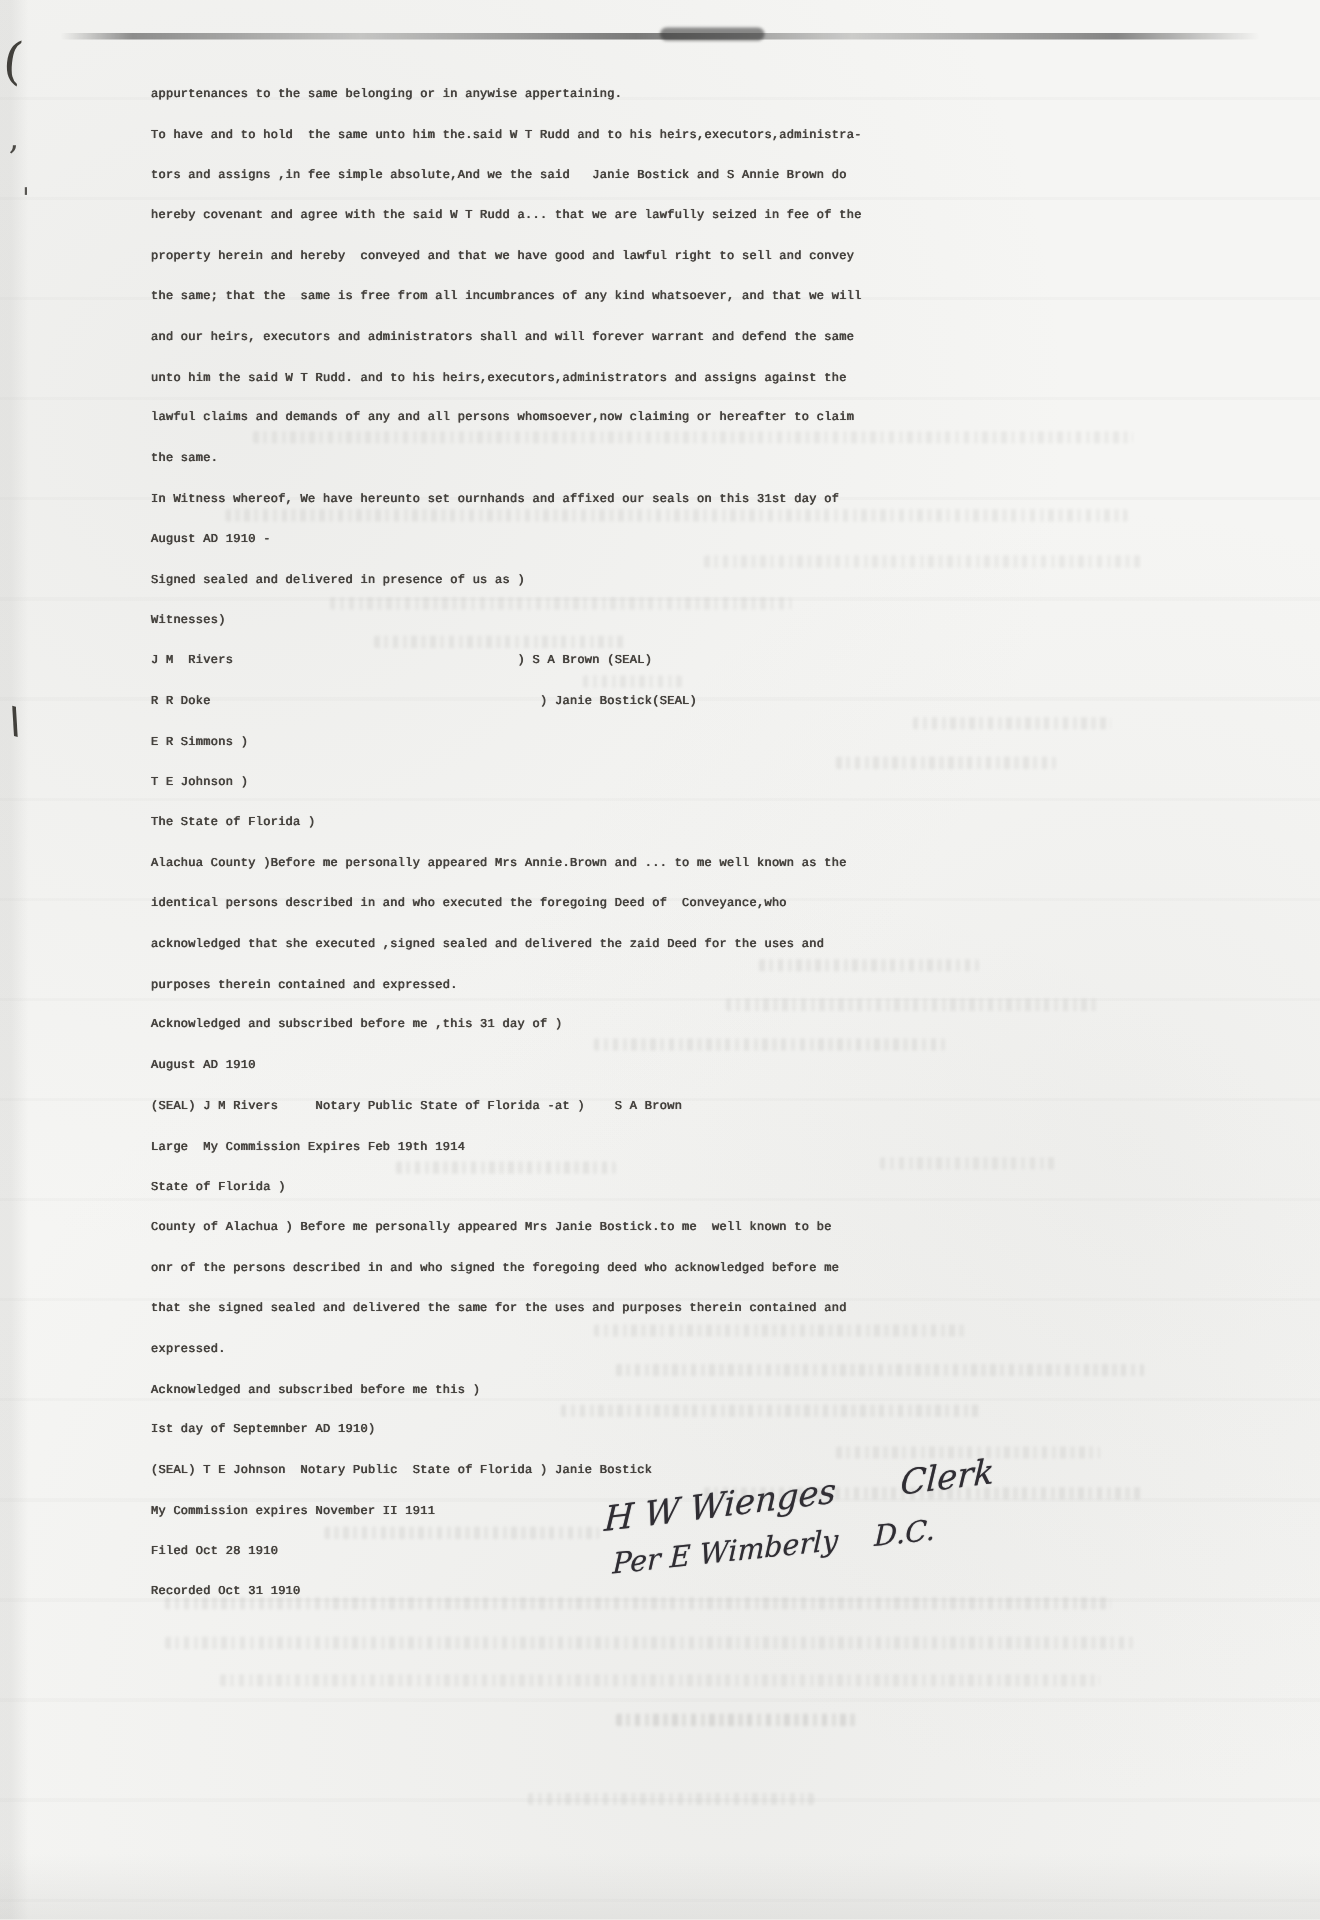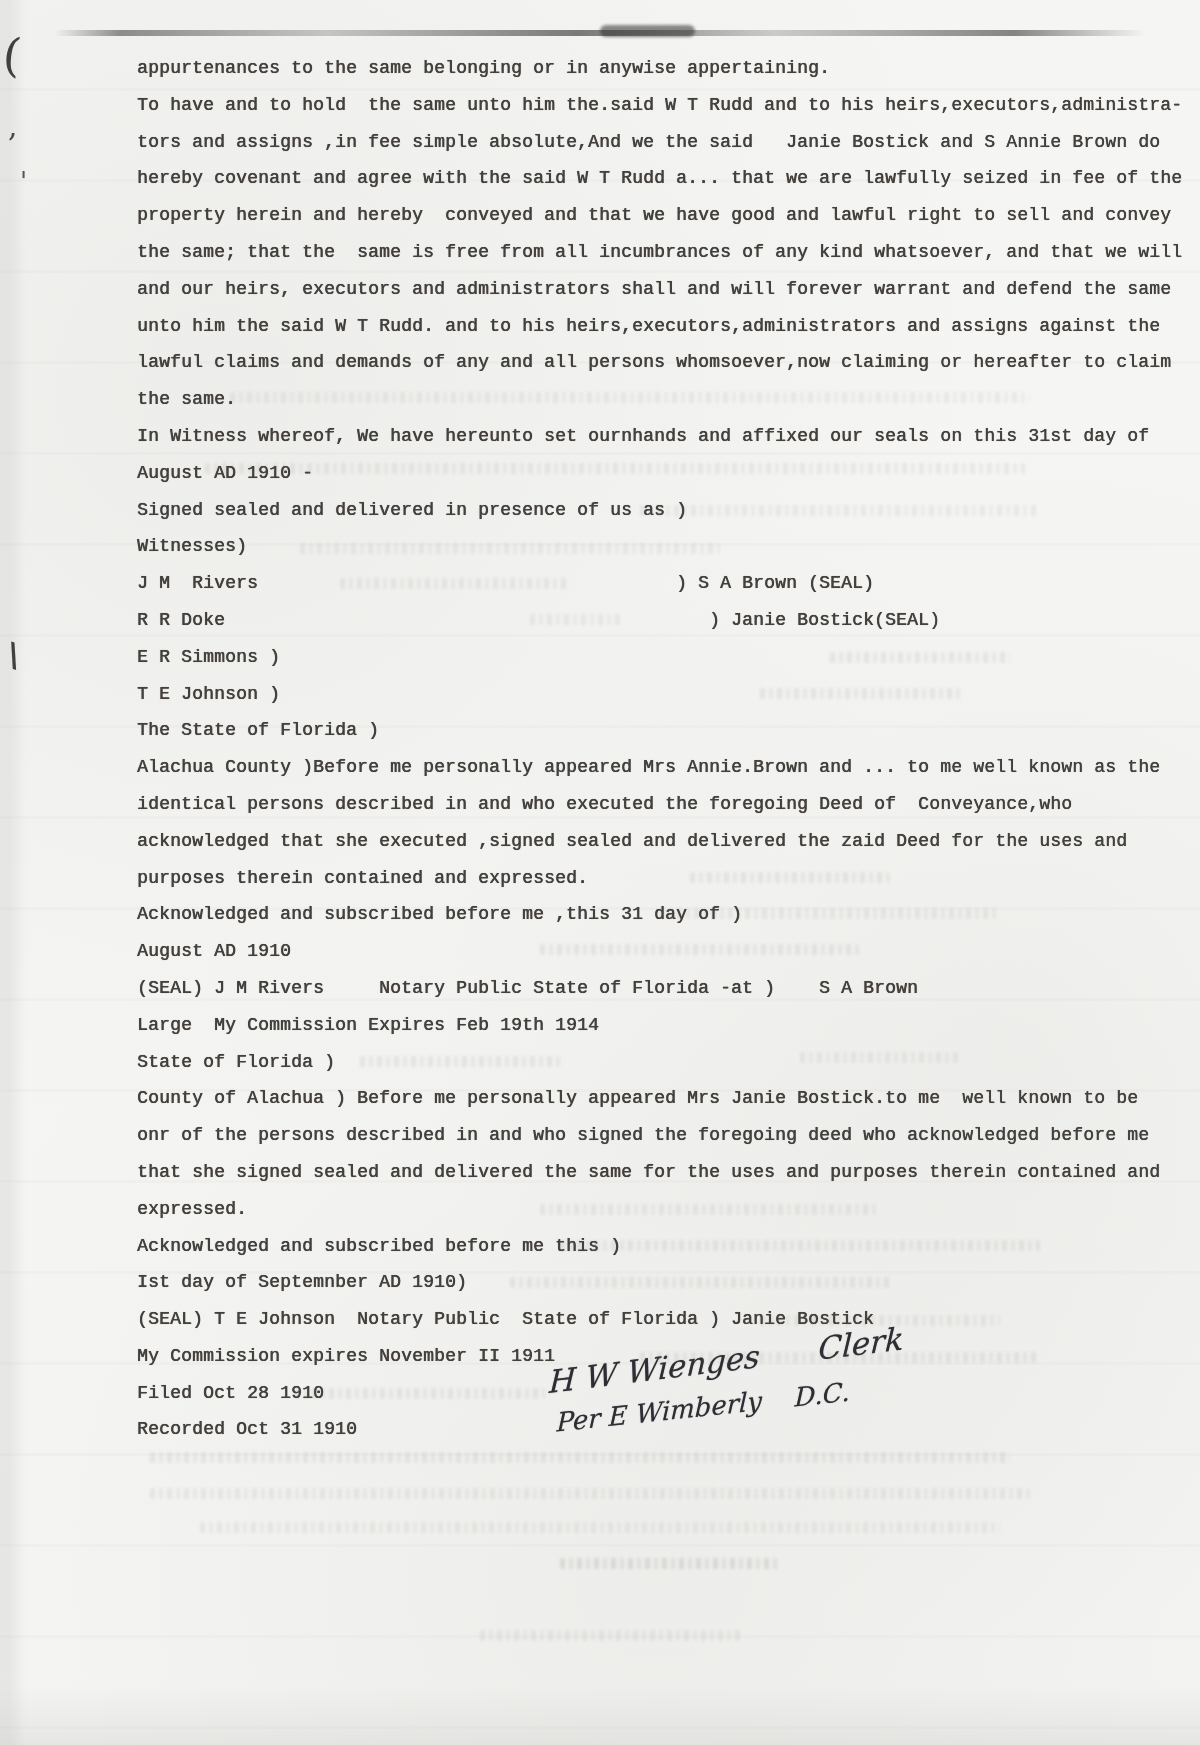--- a/index.html
+++ b/index.html
@@ -16,23 +16,23 @@
       radial-gradient(circle at 18% 22%, rgba(205,205,202,.20), transparent 45%),
       radial-gradient(circle at 85% 60%, rgba(208,208,205,.18), transparent 40%),
       radial-gradient(circle at 55% 90%, rgba(200,200,197,.18), transparent 45%),
       repeating-linear-gradient(180deg, transparent 0 88px, rgba(178,178,175,.07) 88px 91px),
       linear-gradient(90deg, rgba(150,150,148,.14) 0 10px, transparent 26px),
       #f5f5f3;
   }
   
   .typed{
     position:absolute;
-    left:137px; top:50px;
+    left:137px; top:68px;
     width:980px;
-    font-size:18px;
+    font-size:11px;
     line-height:36.8px;
     color:#44413d;
     white-space:pre;
     text-shadow:0.45px 0 currentColor, 0 0 0.9px rgba(78,72,66,.55);
     letter-spacing:0.2px;
   }
   .typed .line{height:36.8px;}
   
   .handwriting{
     position:absolute;

